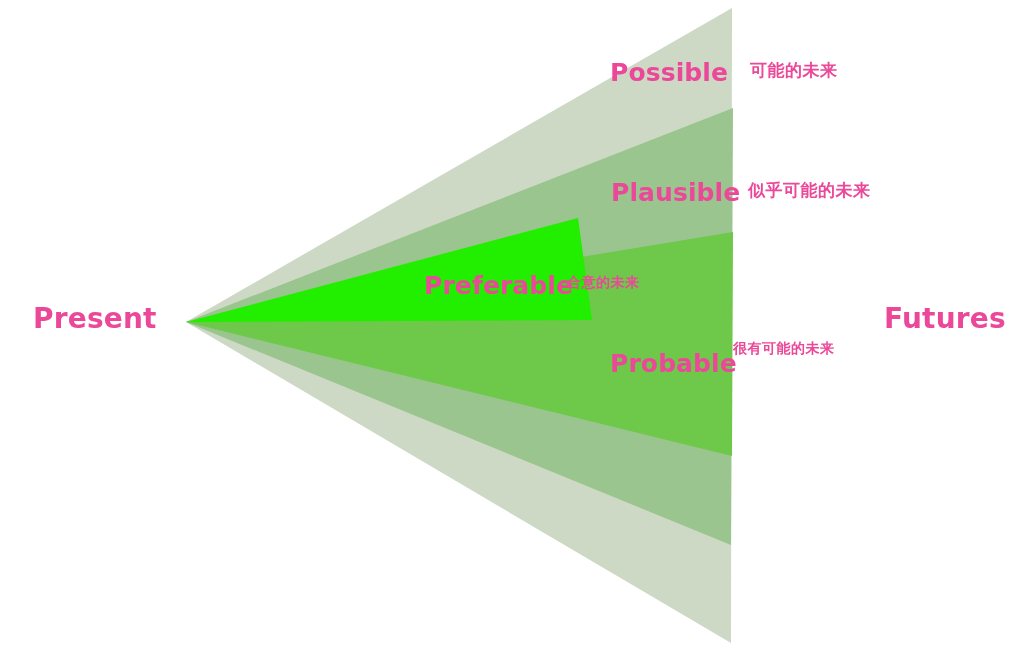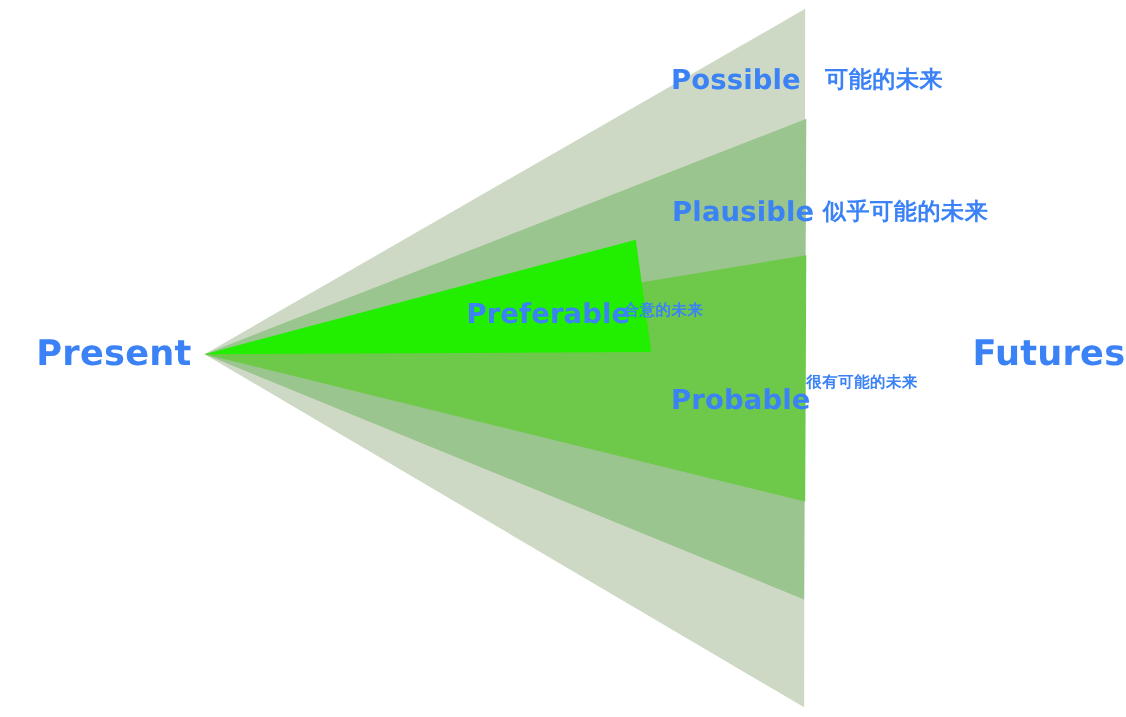--- a/index.html
+++ b/index.html
@@ -20,36 +20,36 @@
   }
   #cone-svg {
     position: absolute;
     left: 0;
     top: 0;
     width: 1024px;
     height: 652px;
   }
   .label {
     position: absolute;
-    color: #3b82f6;
+    color: #ec4899;
     white-space: nowrap;
     line-height: 1;
   }
   .endpoint-label {
-    font-size: 32px;
+    font-size: 28px;
     font-weight: bold;
     letter-spacing: 0.2px;
   }
   .band-label-en {
     font-size: 25px;
     font-weight: bold;
     letter-spacing: 0.1px;
   }
   .band-label-zh {
-    font-size: 21px;
+    font-size: 17px;
     font-weight: bold;
     letter-spacing: 0.5px;
   }
   .zh-small {
     font-size: 14px;
   }
   #label-present { left: 33px;  top: 305px; }
   #label-futures { left: 884px; top: 305px; }
 
   #label-possible-en  { left: 610px; top: 60px;  }

